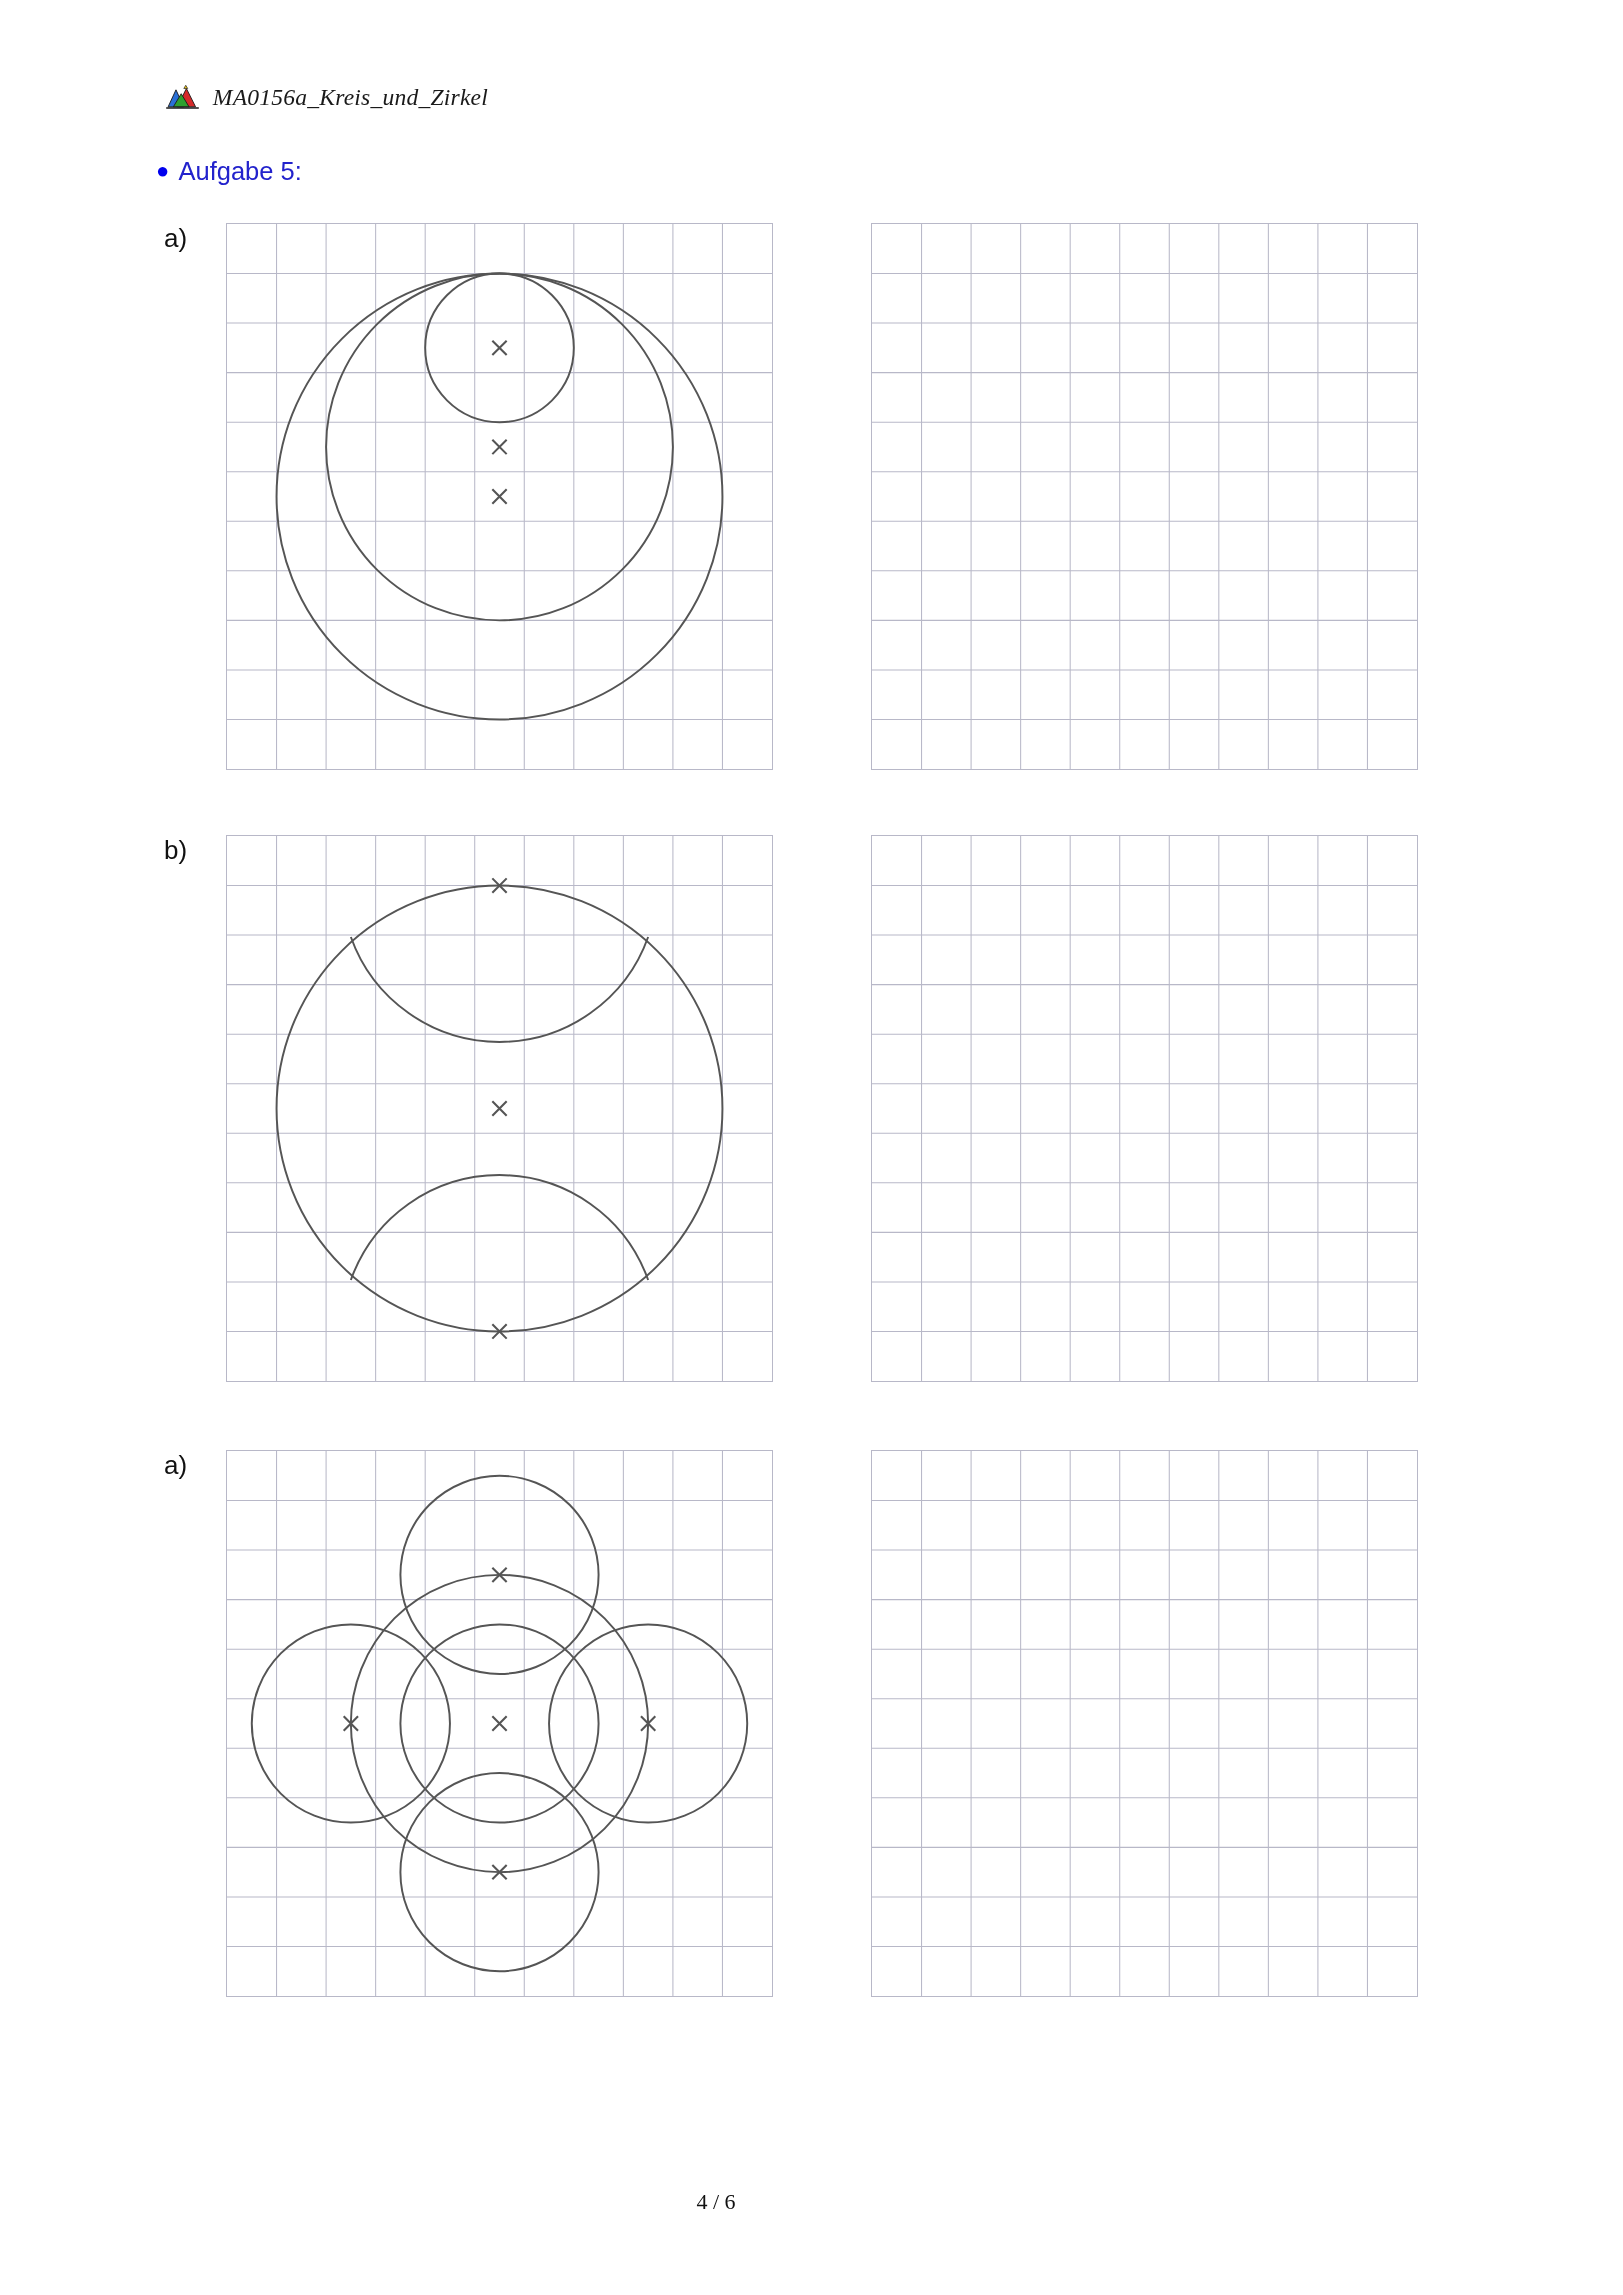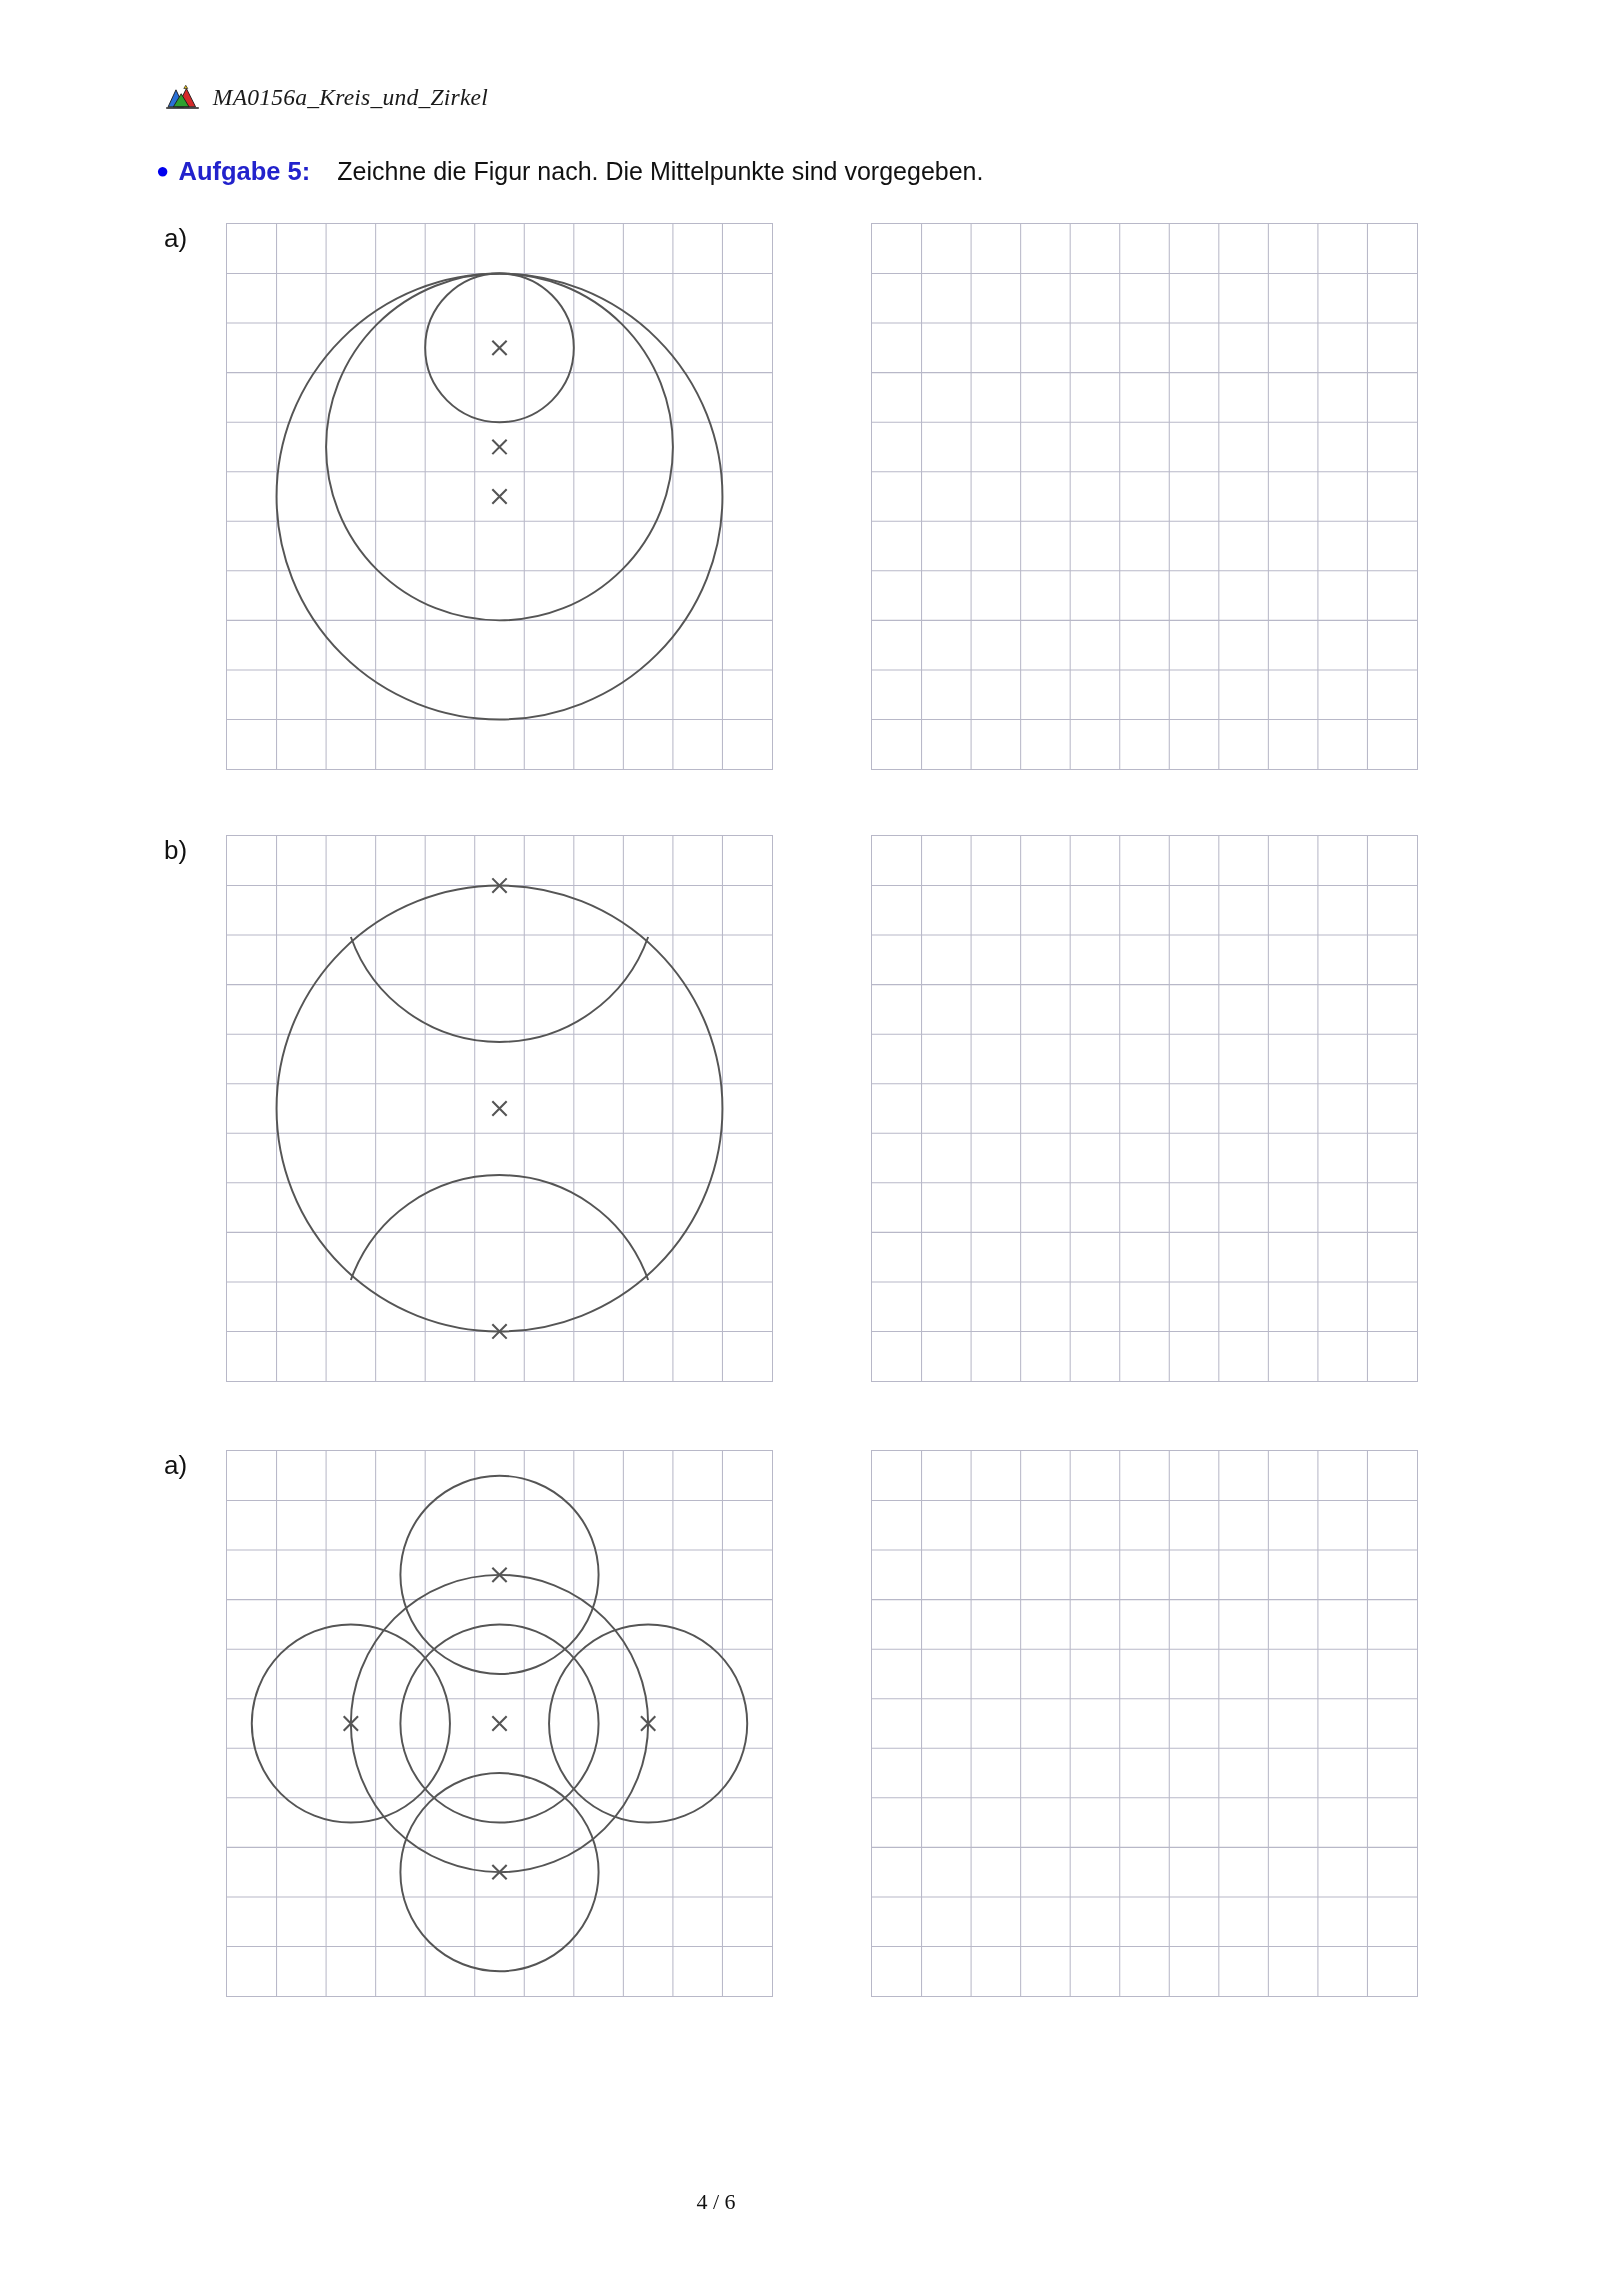--- a/index.html
+++ b/index.html
@@ -58,23 +58,23 @@
   .bullet {
     color: #0000ee;
     font-size: 22px;
     line-height: 1;
     margin-right: 9.2px;
     position: relative;
     top: -2px;
   }
   .task-label {
     color: #2222cc;
-    font-weight: bold;
+    font-weight: normal;
     font-size: 25.5px;
-    margin-right: 27px;
+    margin-right: 3px;
     white-space: nowrap;
   }
   .task-text {
     color: #111111;
     font-size: 25px;
     white-space: nowrap;
   }
 
   
   .exercise {
@@ -129,21 +129,20 @@
         <path d="M3 40 H53" stroke="#1a1a1a" stroke-width="2.2"></path>
         <path d="M30 10 l3 -5 l3 5 z" fill="#e8c11a" stroke="#1a1a1a" stroke-width="1"></path>
       </svg>
     </span>
     <span class="header-title">MA0156a_Kreis_und_Zirkel</span>
   </div>
 
   <div class="task-line">
     <span class="bullet">●</span>
     <span class="task-label">Aufgabe 5:</span>
-    <span class="task-text">Zeichne die Figur nach. Die Mittelpunkte sind vorgegeben.</span>
   </div>
 
   <div class="exercise" style="top:0;">
     <div class="ex-label" style="top:223px;">a)</div>
 
     <div class="grid-box" id="box-1-left" style="left:226px; top:223px; width:547px; height:547px;">
       <svg class="gridlines" viewBox="0 0 836 836">
         <g stroke="#b8b8c8" stroke-width="1.6">
           <line x1="76" y1="0" x2="76" y2="836"></line>
             <line x1="152" y1="0" x2="152" y2="836"></line>

